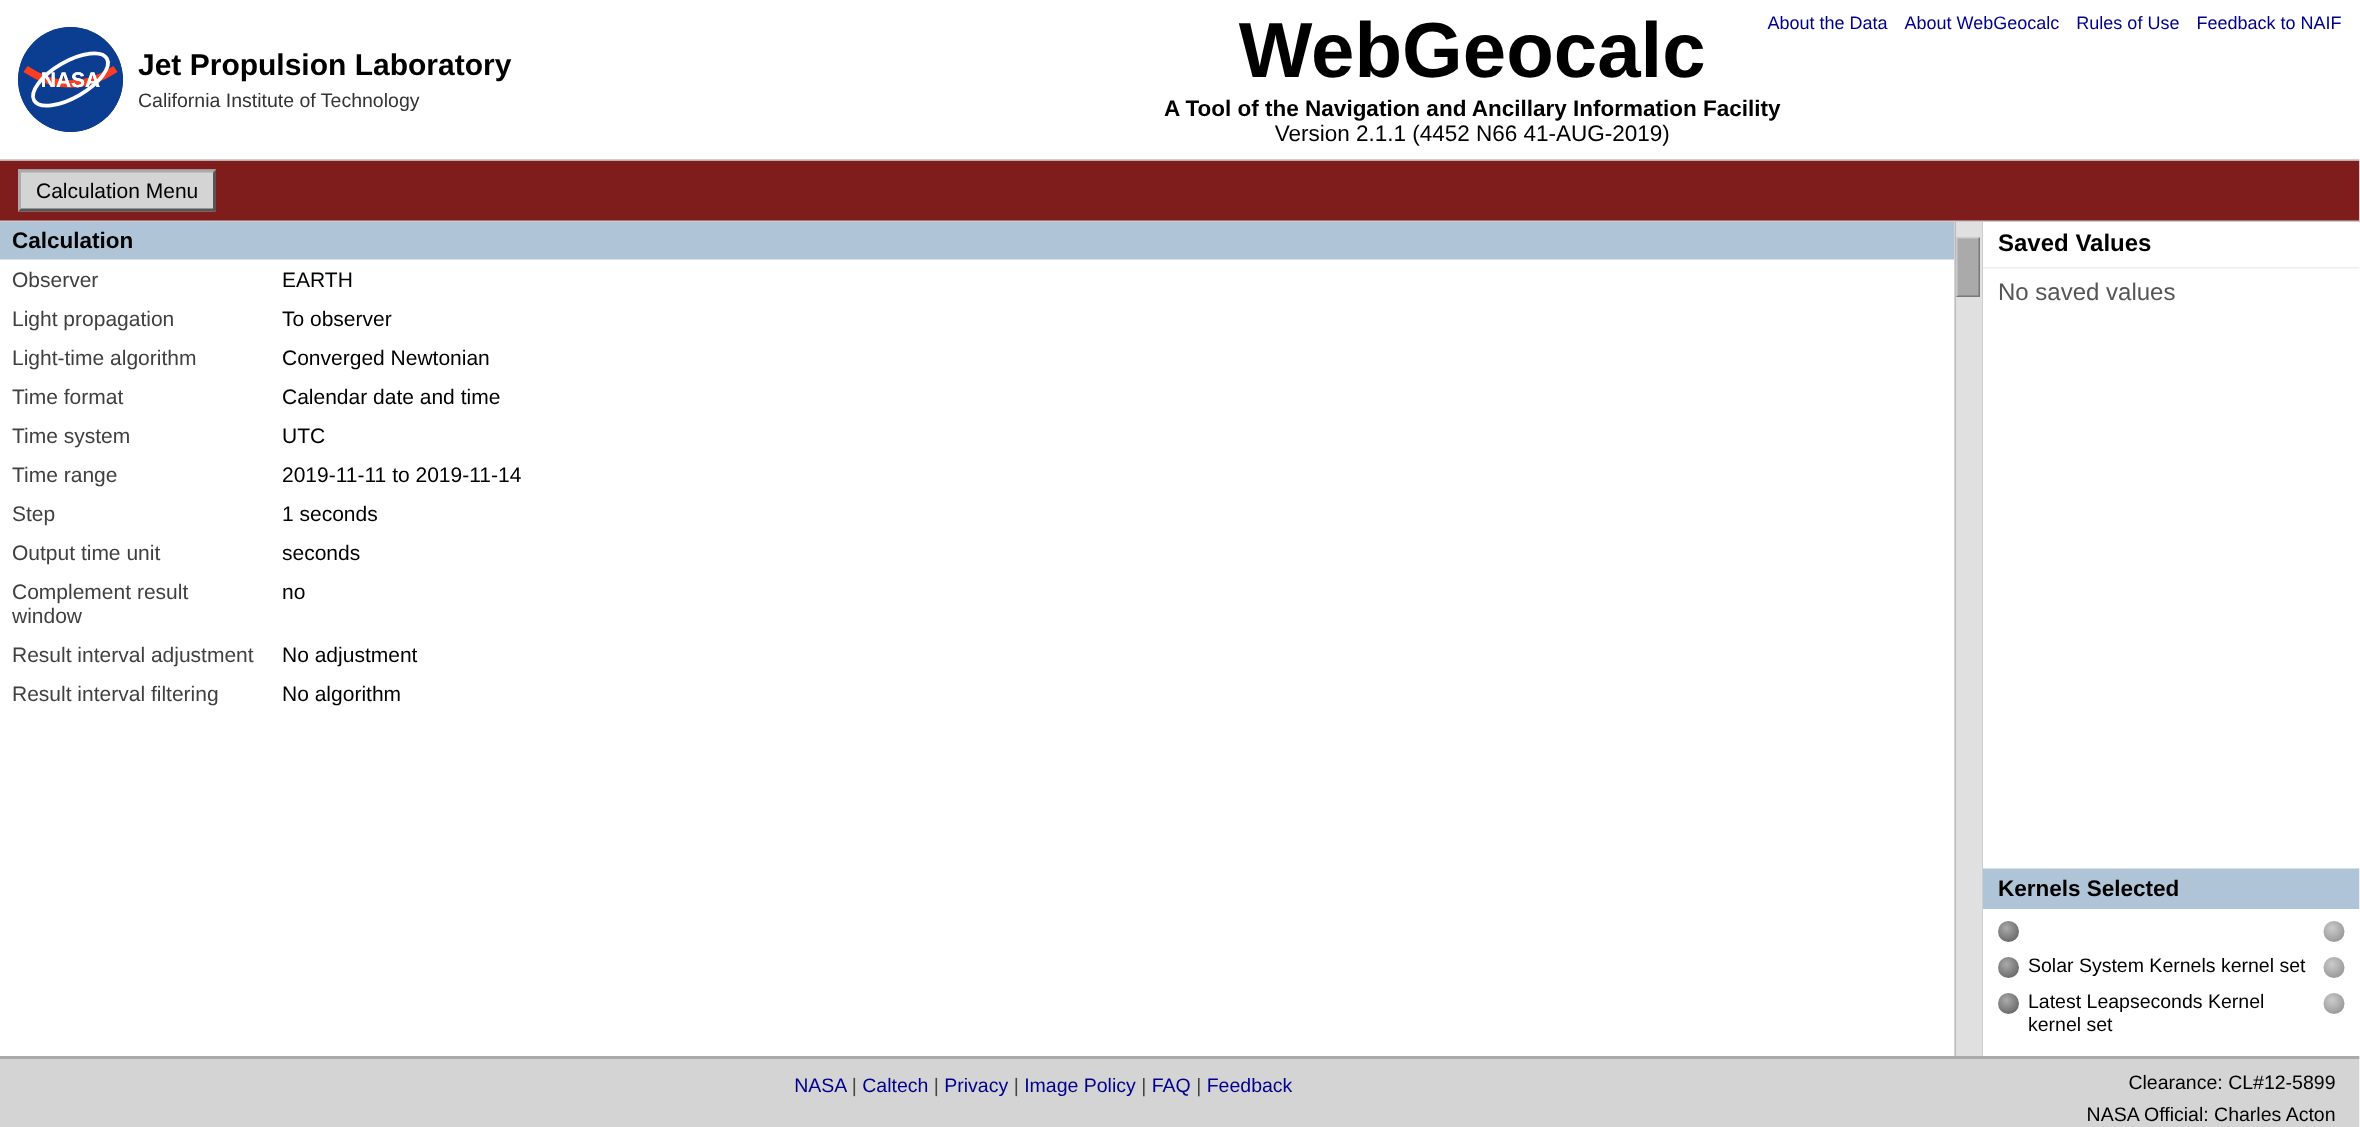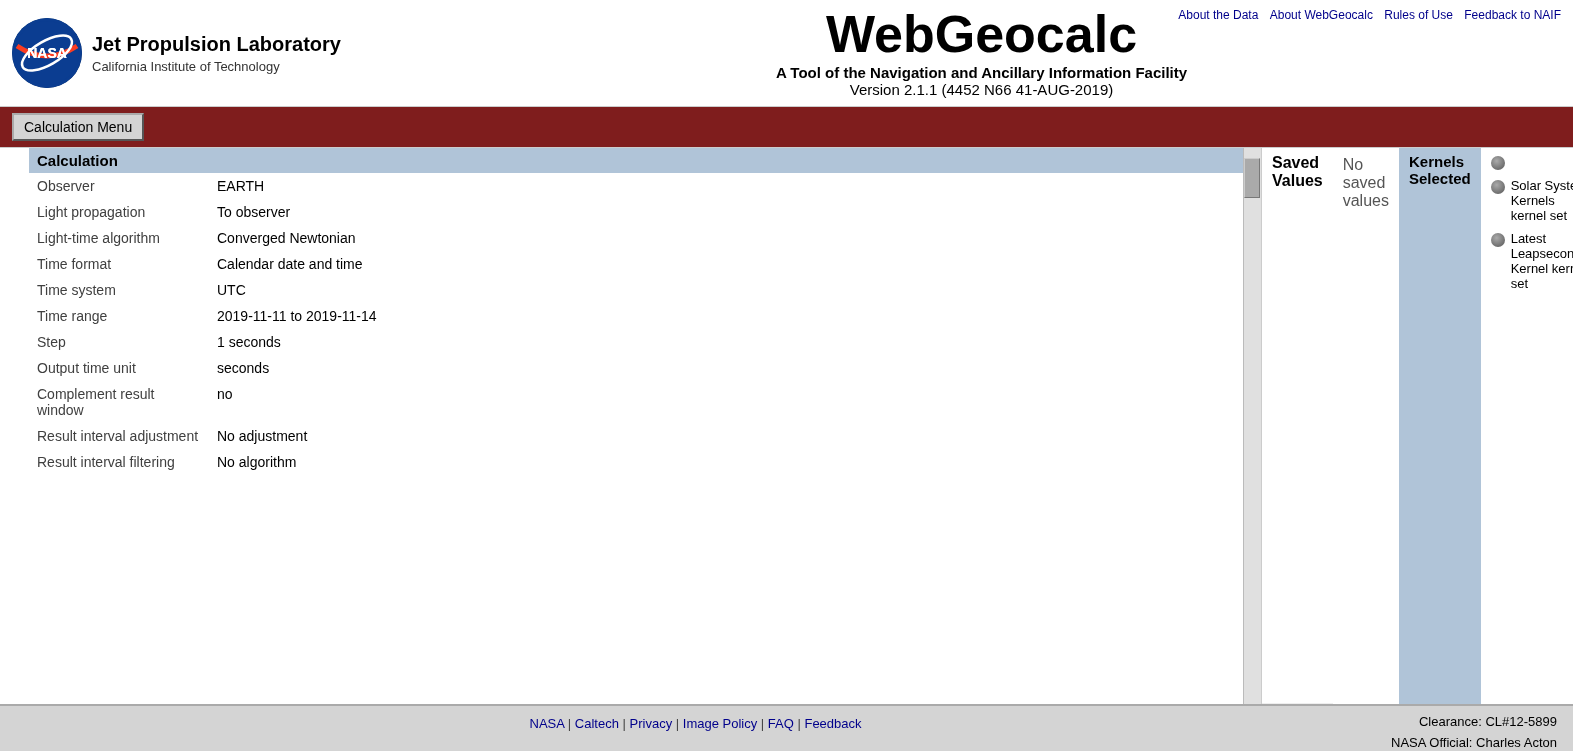--- a/index.html
+++ b/index.html
@@ -90,21 +90,20 @@
       padding: 4px 10px;
       font-size: 14px;
       cursor: pointer;
       font-weight: normal;
     }
 
     
     #main-layout {
       display: flex;
       height: calc(751px - 145px - 50px);
-      padding-left: 29px;
     }
 
     
     #left-content {
       flex: 1;
       overflow-y: auto;
     }
 
     
     #calc-section-header {
@@ -124,23 +123,24 @@
       font-size: 14px;
     }
     #calc-table td:first-child {
       width: 180px;
       font-weight: normal;
       color: #404040;
     }
 
     
     #right-panel {
-      width: 312px;
+      width: 252px;
       border-left: 1px solid #ccc;
       display: flex;
+      flex-direction: column;
     }
     #saved-values-header {
       background: #fff;
       padding: 6px 10px;
       font-size: 16px;
       font-weight: bold;
       border-bottom: 1px solid #eee;
     }
     #saved-values-body {
       padding: 8px 10px;

